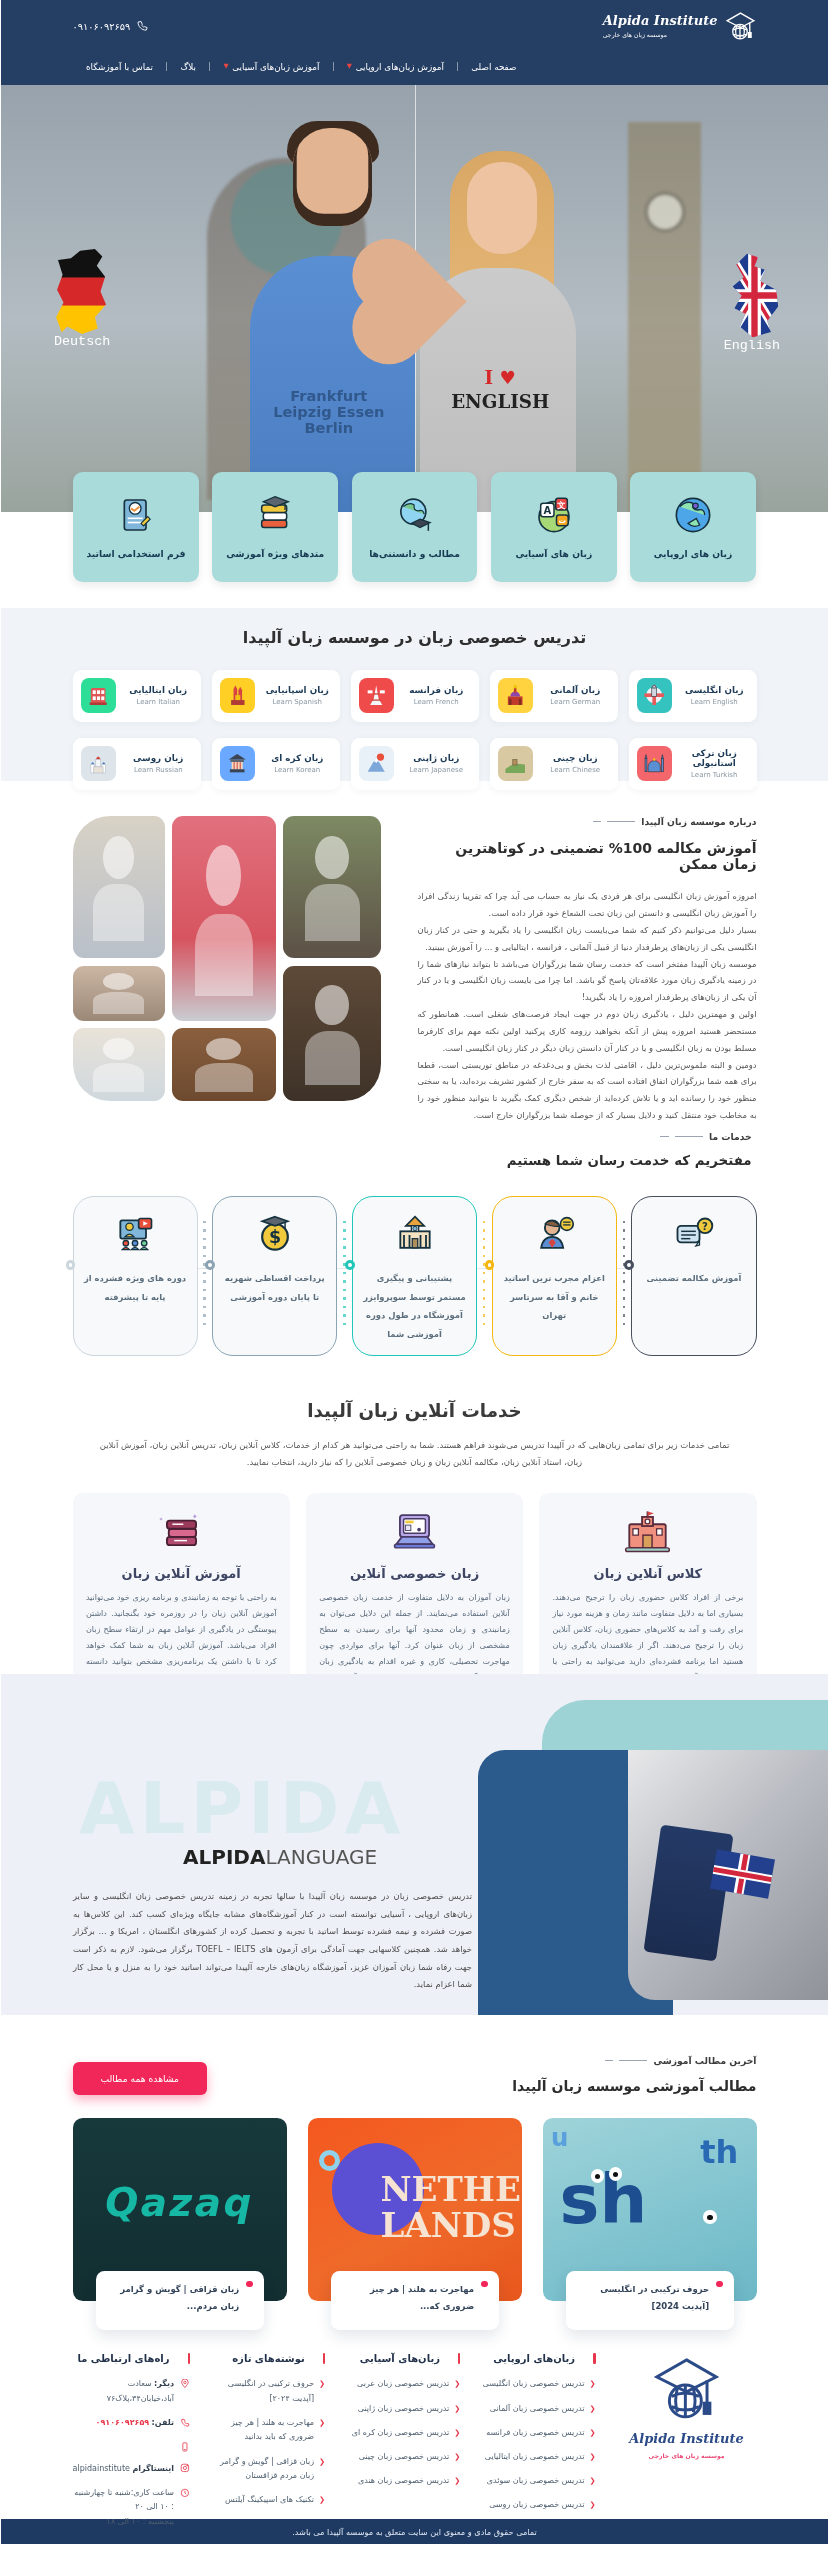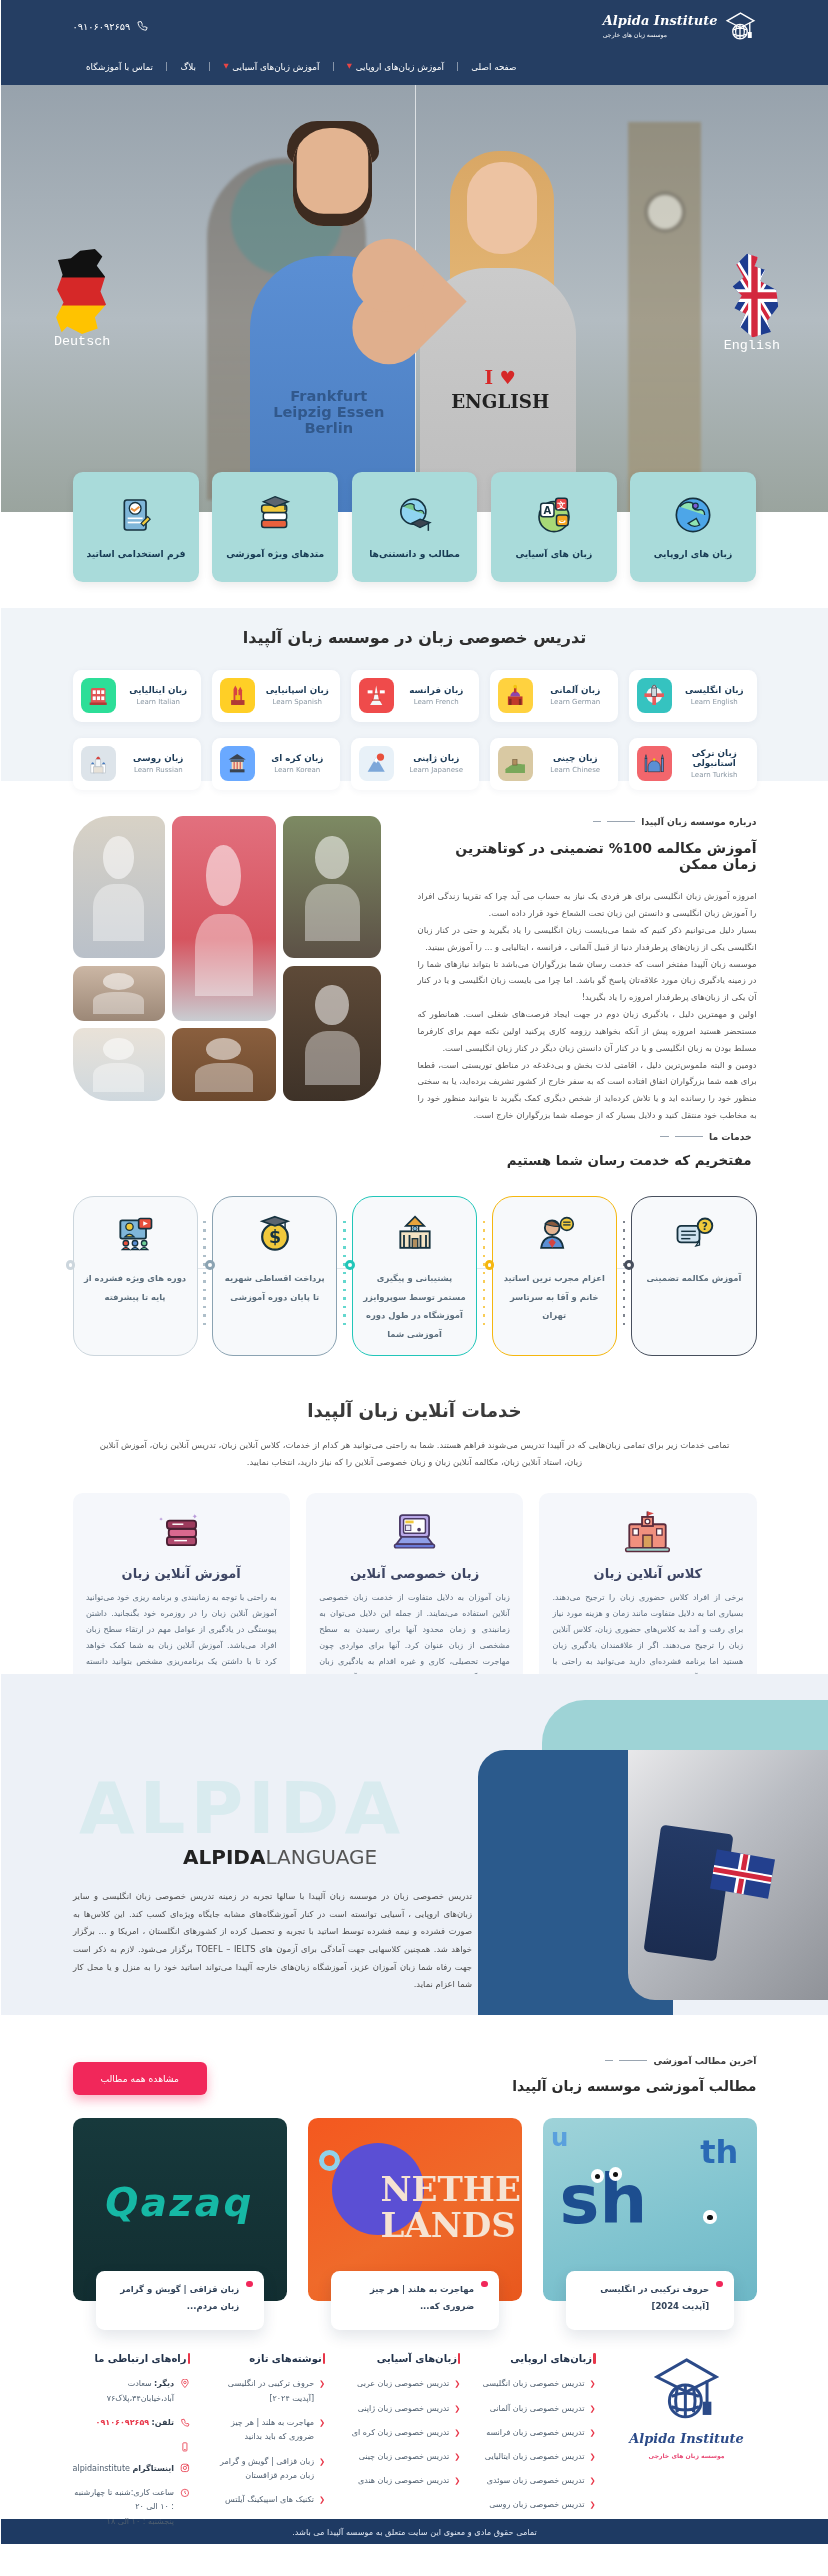--- a/index.html
+++ b/index.html
@@ -154,21 +154,21 @@
   .bdot{width:6.1px;height:6.1px;border-radius:50%;background:#f1275a;flex:0 0 6.1px;}
   .btitle{font-size:8.5px;font-weight:bold;color:#33445a;line-height:2;}
 
   
   .site-footer{height:201px;padding-top:35px;background:#fff;}
   .foot-grid{display:flex;gap:21px;}
   .fcol{flex:1;}
   .fcol-logo{flex:0 0 140px;display:flex;flex-direction:column;align-items:center;gap:4.9px;color:var(--navy);}
   .fcol-logo .logo-title{color:#2b4a88;}
   .fcol-logo .logo-sub{color:#e84a75;font-weight:bold;}
-  .ftitle{display:flex;align-items:center;gap:1px;font-size:10px;font-weight:bold;color:#22324a;margin-bottom:13.4px;}
+  .ftitle{display:flex;align-items:center;gap:18px;font-size:10px;font-weight:bold;color:#22324a;margin-bottom:13.4px;}
   .fbar{width:2.4px;height:11px;background:var(--accent-red);border-radius:1.2px;}
   .flist{list-style:none;}
   .flist li{display:flex;align-items:flex-start;gap:4.9px;font-size:8px;color:#4d5d6e;margin-bottom:9.8px;cursor:pointer;line-height:1.8;}
   .chev{color:var(--accent-red);font-size:7.3px;line-height:1.9;}
   .contact li{cursor:default;}
   .cico{flex:0 0 11px;margin-top:1.8px;}
   .c-strong{font-weight:bold;color:#33404f;margin-left:2.4px;}
   .c-phone{color:var(--accent-red);font-weight:bold;direction:ltr;}
   .copyright{height:25px;background:#1e3a63;display:flex;align-items:center;justify-content:center;color:#dfe6f2;font-size:8.2px;}
 </style>

